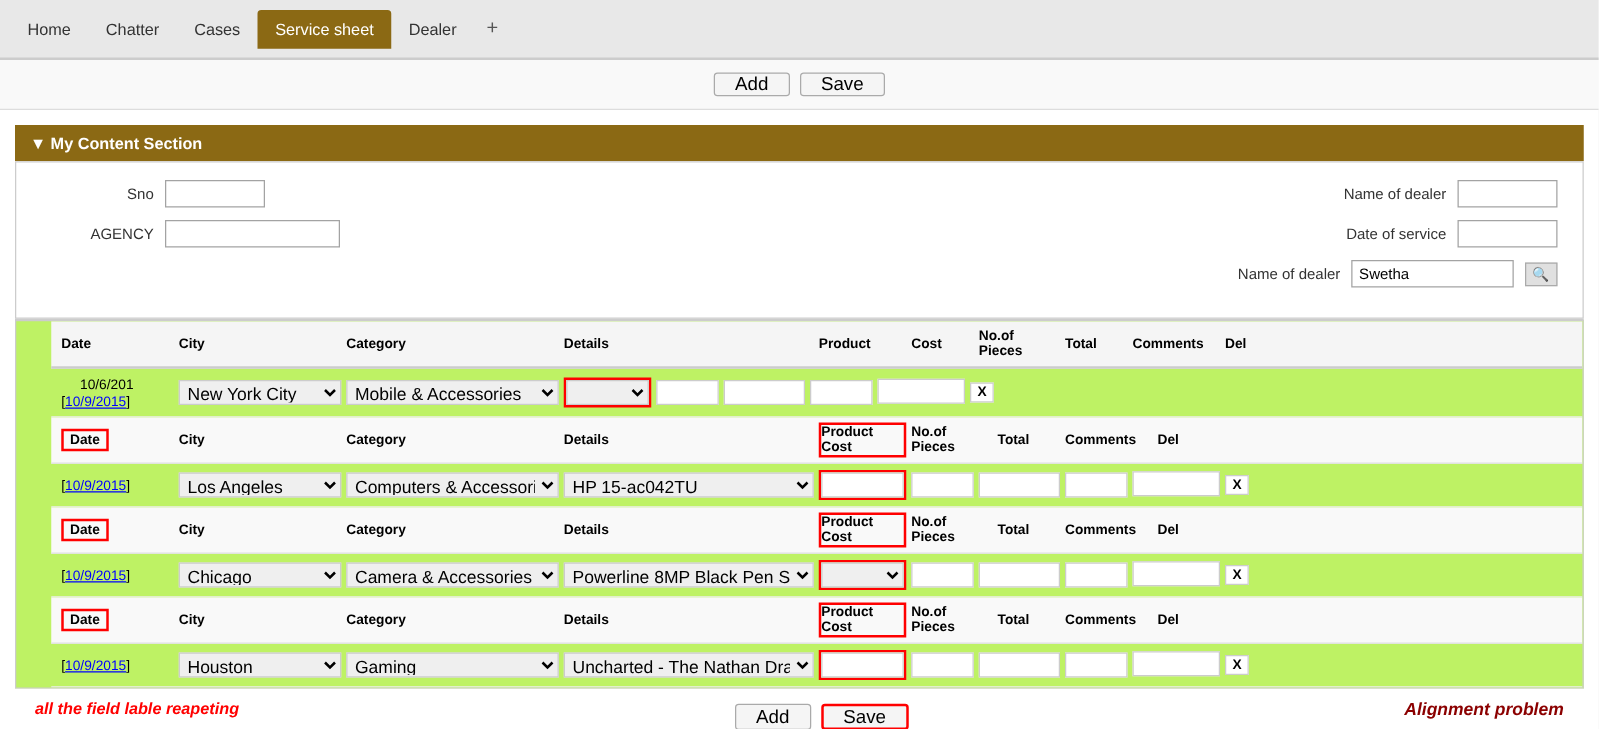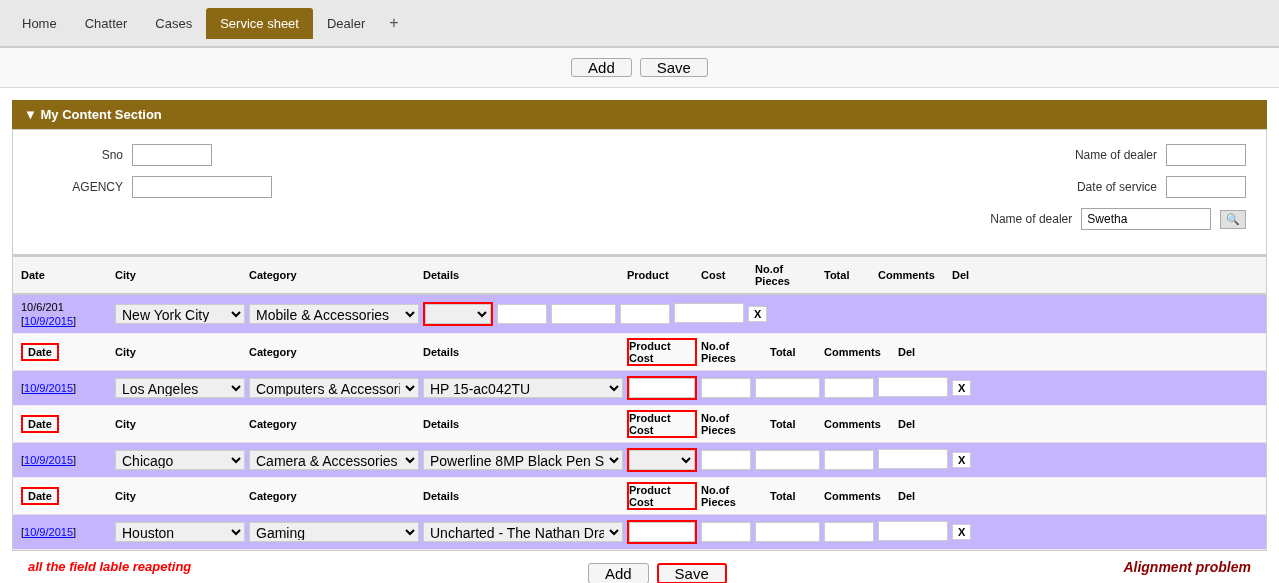--- a/index.html
+++ b/index.html
@@ -25,21 +25,21 @@
     .form-row { display: flex; align-items: center; margin-bottom: 10px; gap: 30px; }
     .form-group { display: flex; align-items: center; gap: 9px; }
     .form-label { font-size: 12px; color: #333; min-width: 90px; text-align: right; }
     .form-input { border: 1px solid #a3a3a3; padding: 3px 5px; font-size: 12px; height: 22px; }
     .form-input-sm { width: 80px; }
     .form-input-md { width: 140px; }
     .form-input-dealer { width: 130px; }
     .search-icon { background: #e0e0e0; border: 1px solid #aaa; padding: 2px 5px; cursor: pointer; font-size: 11px; }
 
     
-    .table-area { background: #c4b5fd; border: 1px solid #ccc; margin-top: 0; overflow-x: auto; }
+    .table-area { background: #bef264; border: 1px solid #ccc; margin-top: 0; overflow-x: auto; padding-left: 28px; }
     .table-header-row { display: flex; align-items: center; background: #f5f5f5; border-bottom: 2px solid #ccc; padding: 6px 8px; gap: 4px; font-weight: bold; font-size: 11px; }
     .table-data-row { display: flex; align-items: center; padding: 5px 8px; gap: 4px; border-bottom: 1px solid #eee; flex-wrap: nowrap; }
 
     .col-date { min-width: 90px; width: 90px; }
     .col-city { min-width: 130px; width: 130px; }
     .col-category { min-width: 170px; width: 170px; }
     .col-details { min-width: 200px; width: 200px; }
     .col-product { min-width: 70px; width: 70px; }
     .col-cost { min-width: 50px; width: 50px; }
     .col-nopieces { min-width: 65px; width: 65px; }
@@ -136,21 +136,21 @@
         <div class="col-product"><strong>Product</strong></div>
         <div class="col-cost"><strong>Cost</strong></div>
         <div class="col-nopieces"><strong>No.of Pieces</strong></div>
         <div class="col-total"><strong>Total</strong></div>
         <div class="col-comments"><strong>Comments</strong></div>
         <div class="col-del"><strong>Del</strong></div>
       </div>
 
       <div class="table-data-row">
         <div class="col-date">
-          <span style="font-size:11px;">10/6/201 [<a class="date-link">10/9/2015</a>]</span>
+          <span style="font-size:11px;margin-left:15px;">10/6/201 [<a class="date-link">10/9/2015</a>]</span>
         </div>
         <div class="col-city">
           <select class="cell-select">
             <option selected="">New York City</option>
             <option>Los Angeles</option>
             <option>Chicago</option>
             <option>Houston</option>
           </select>
         </div>
         <div class="col-category">

